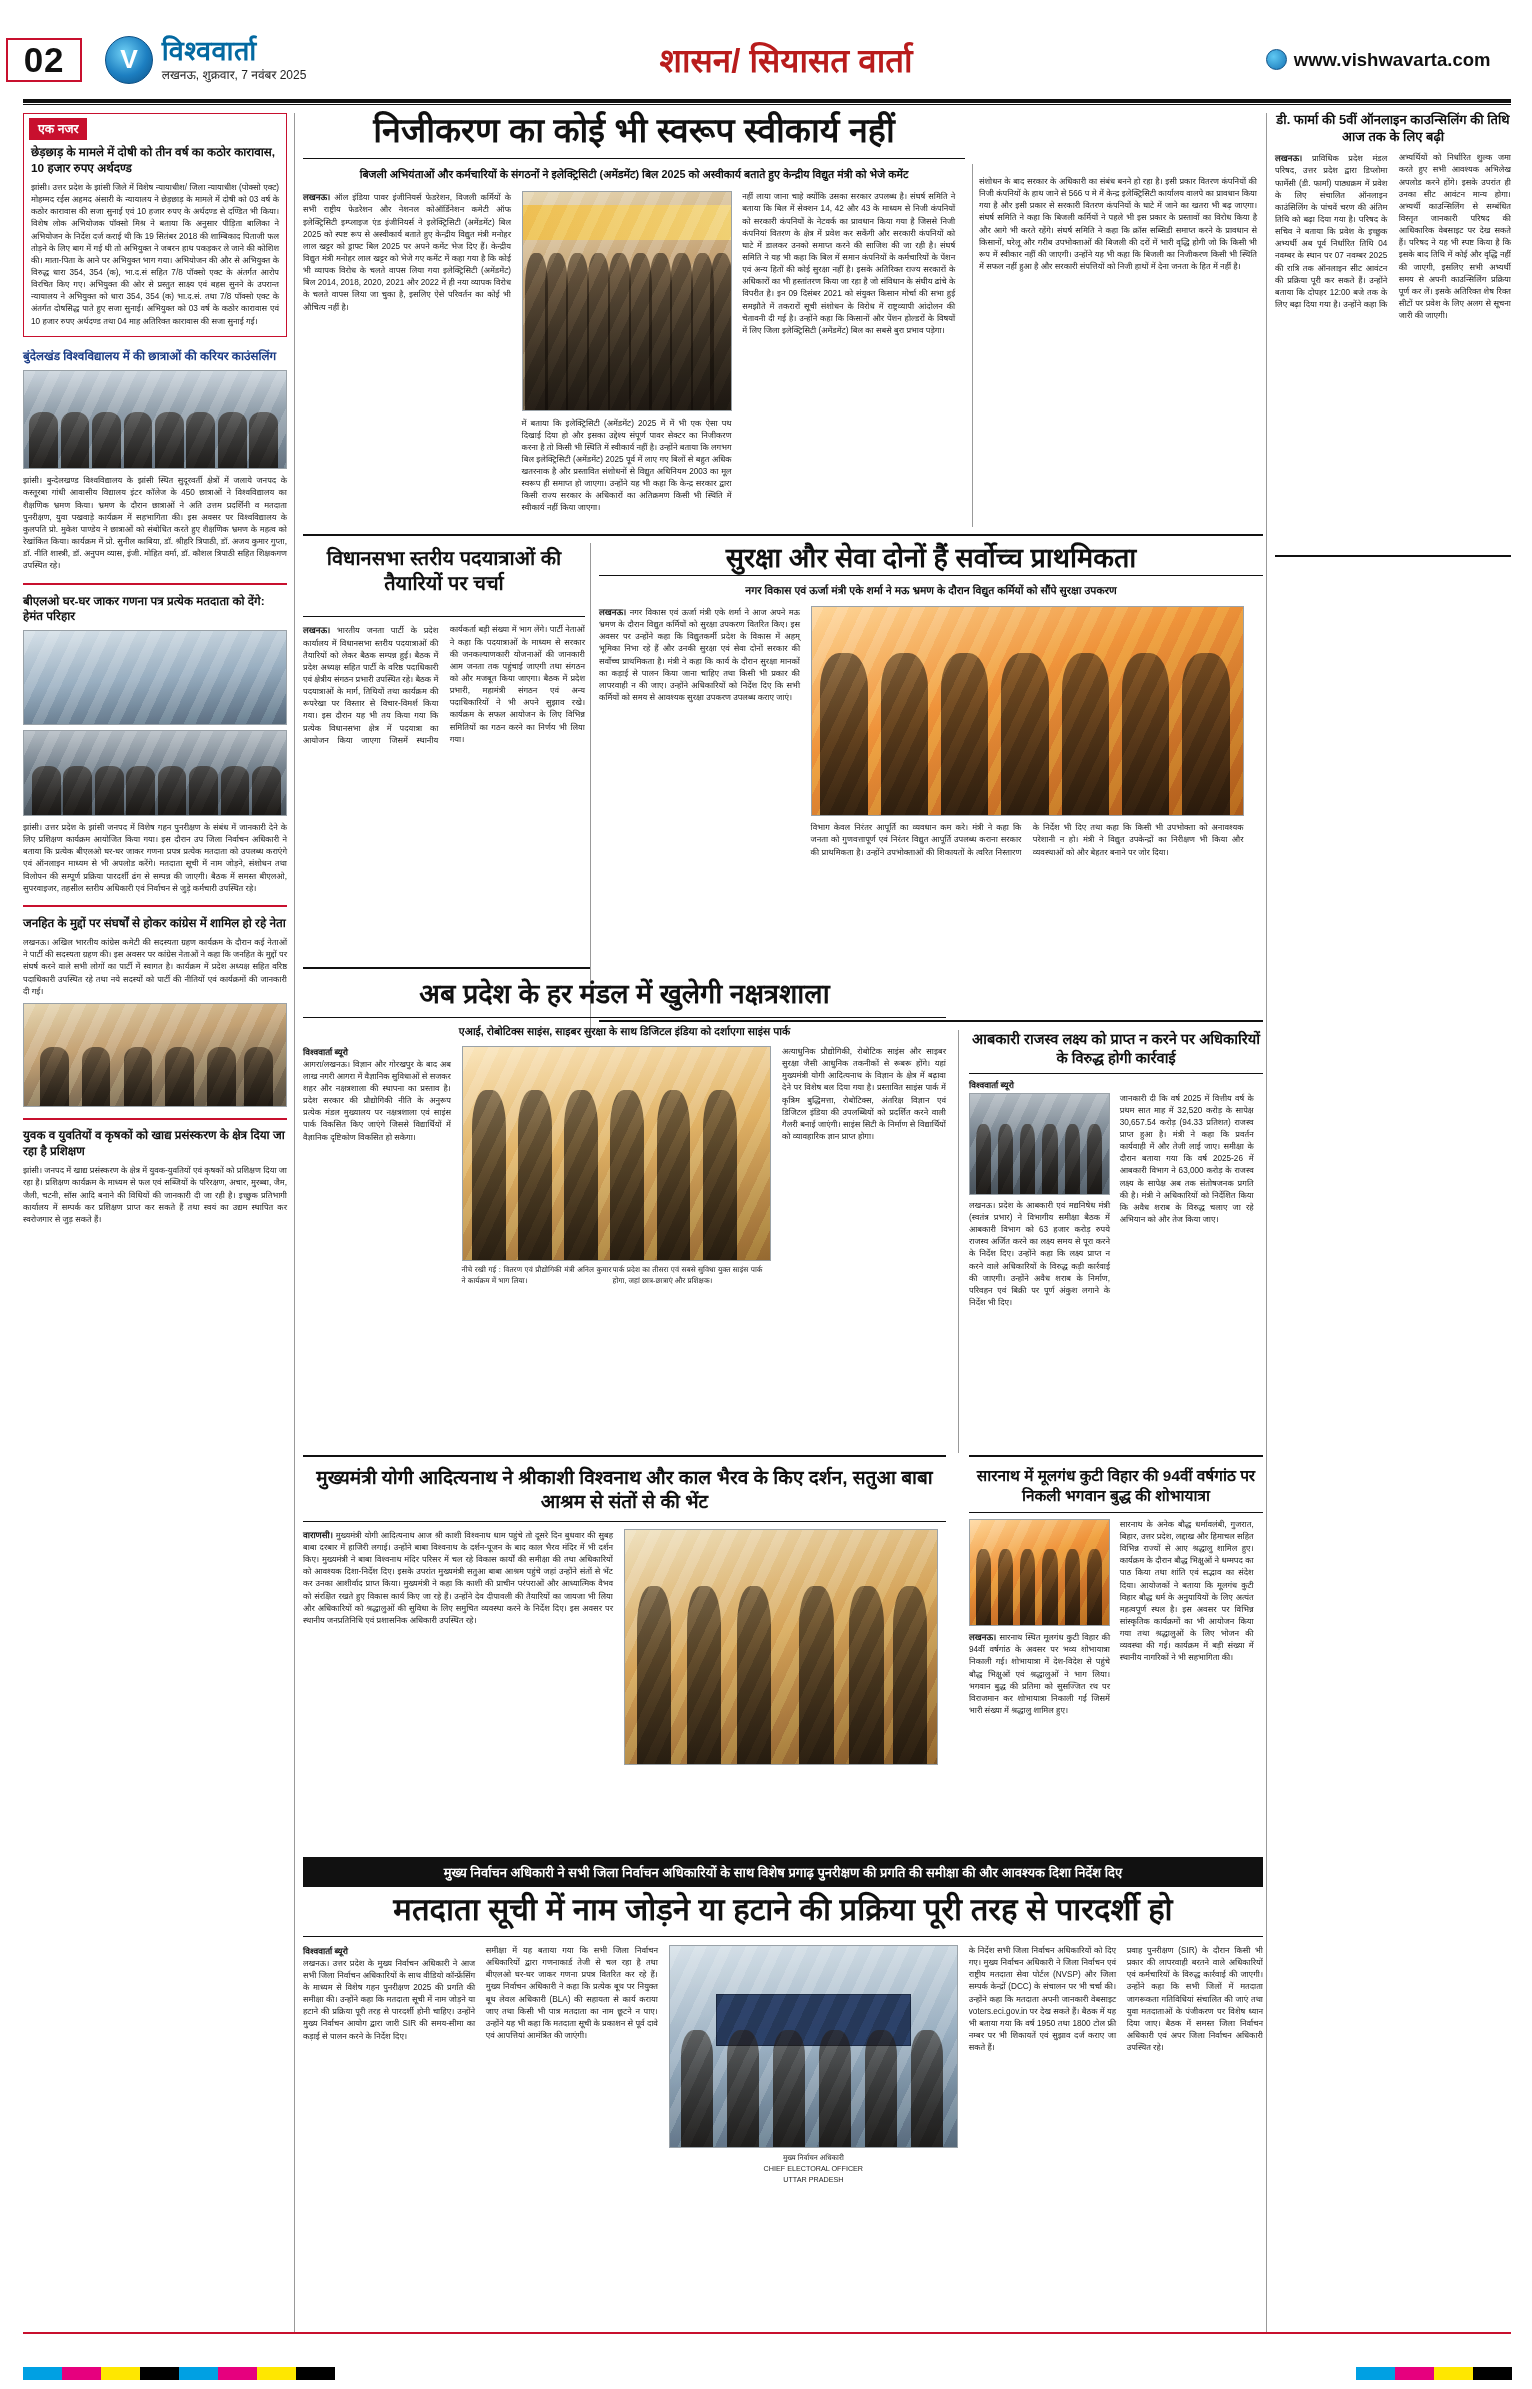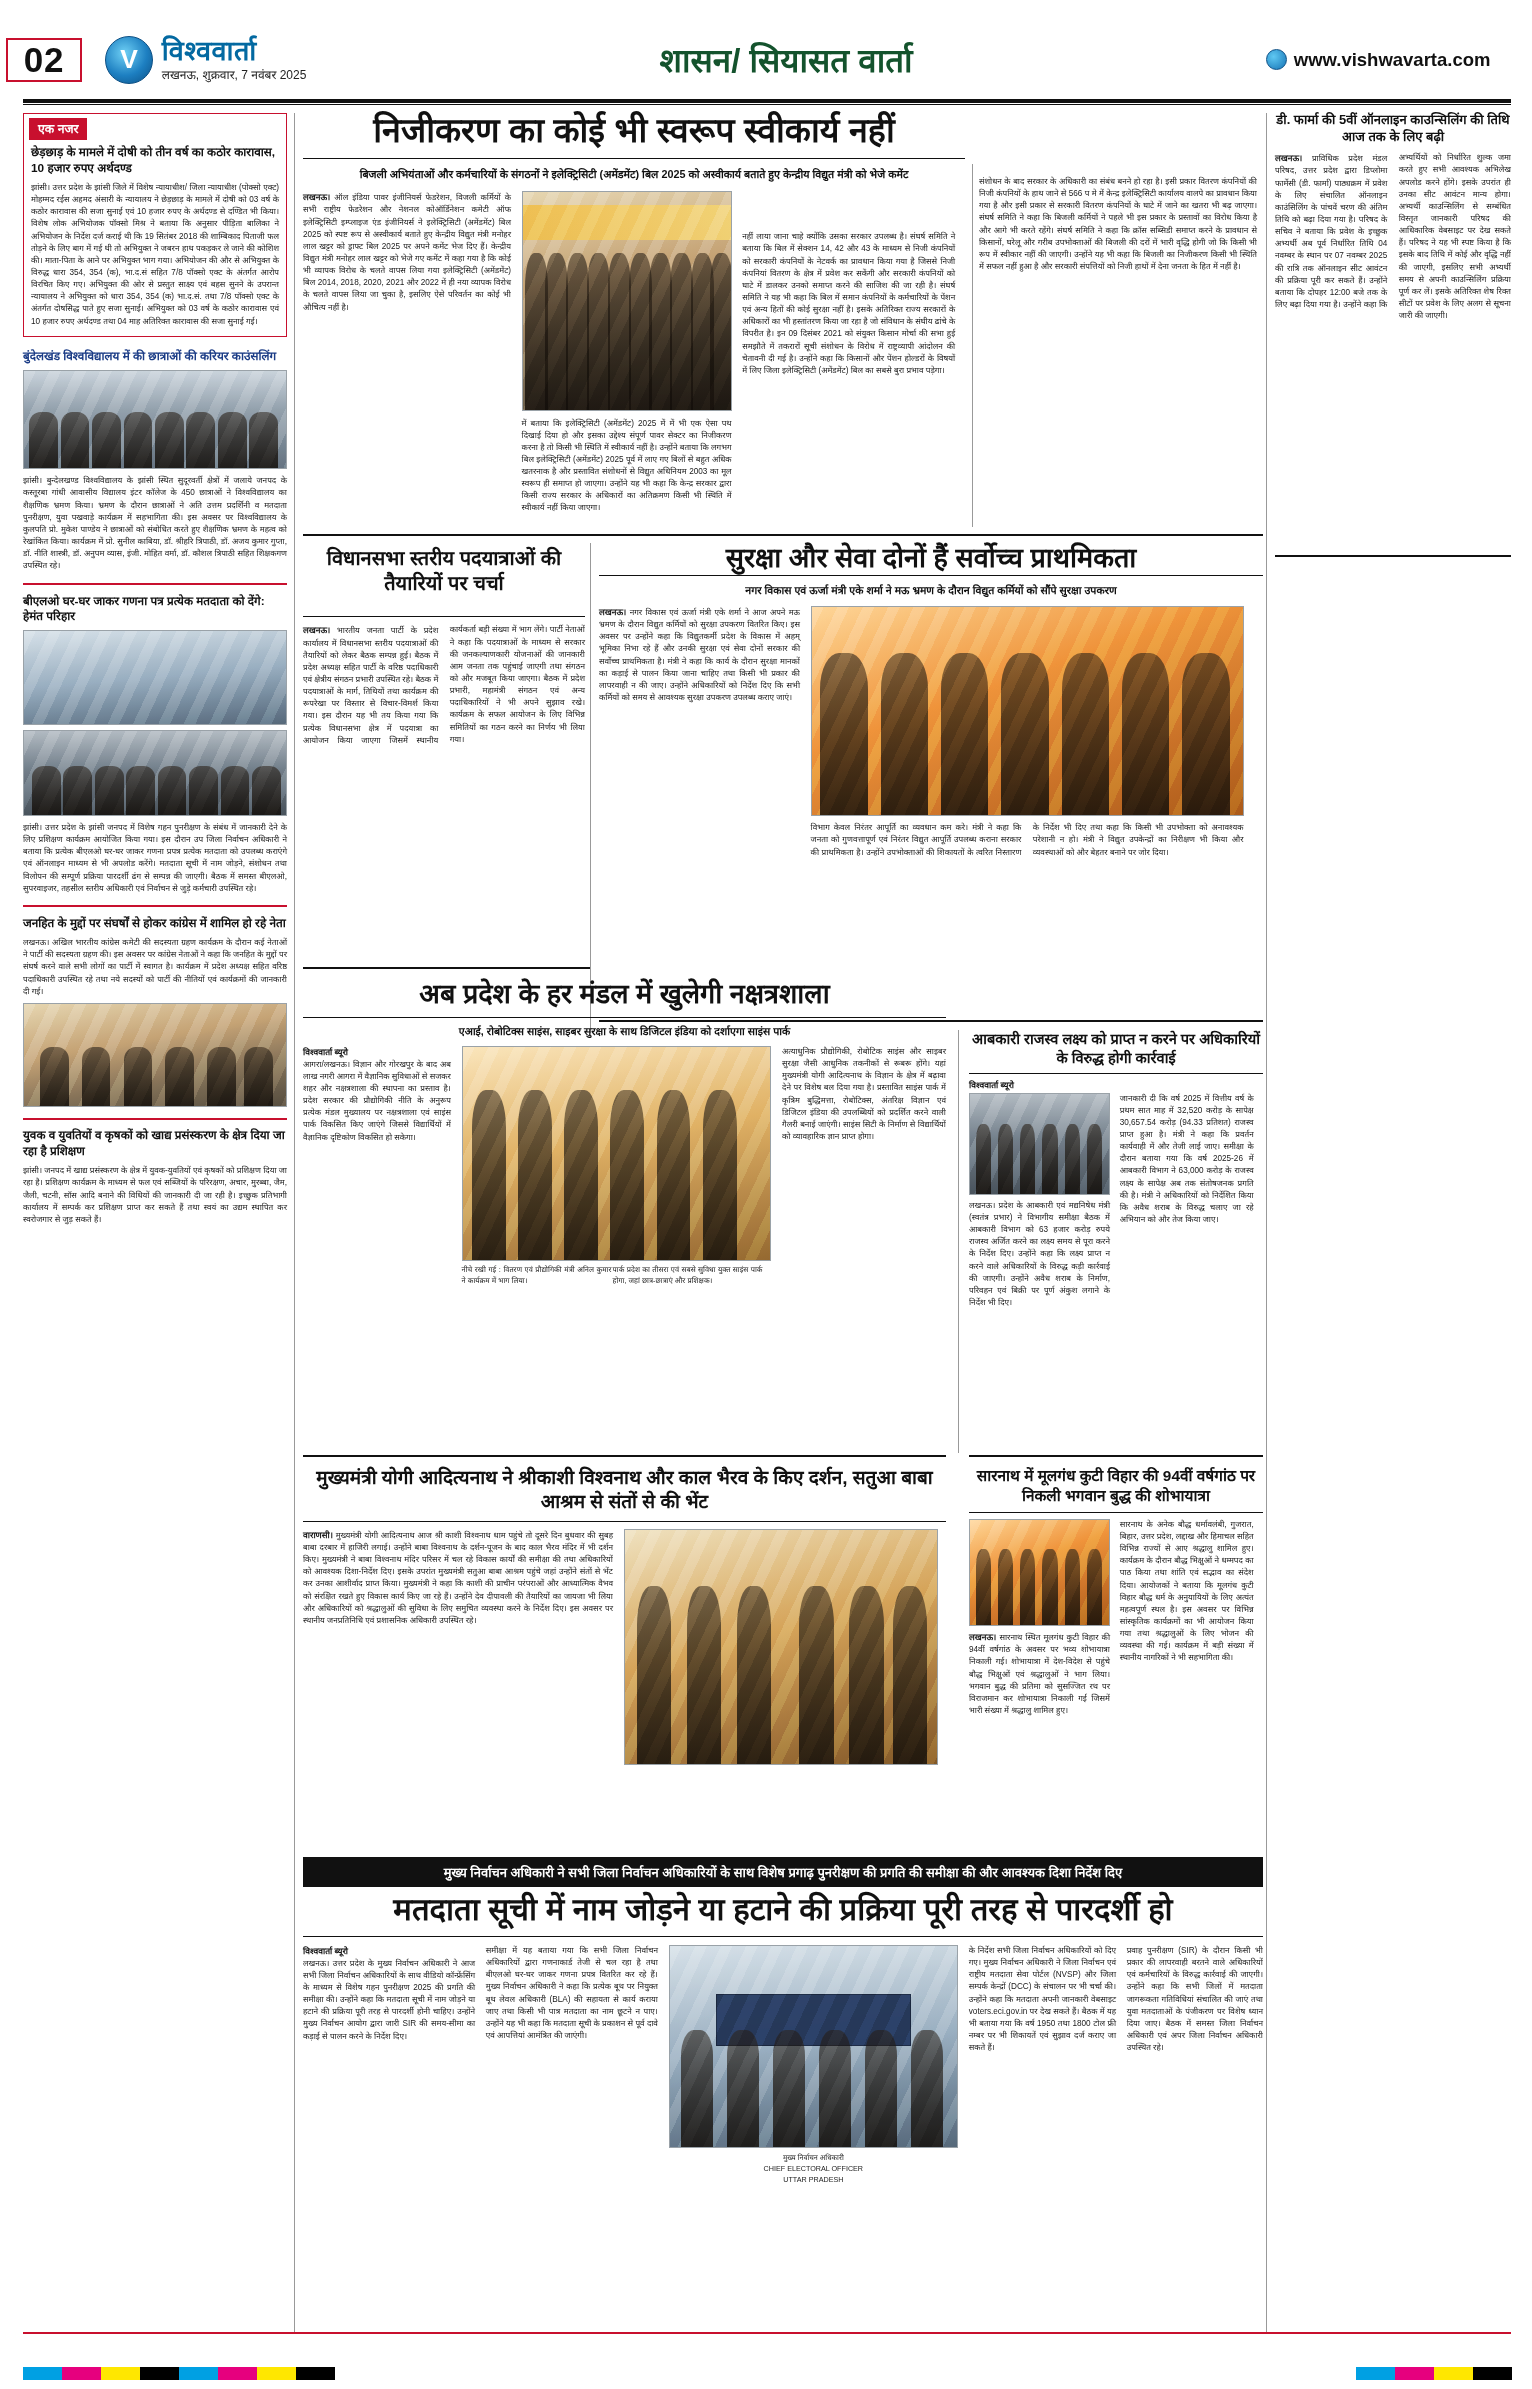--- a/index.html
+++ b/index.html
@@ -32,21 +32,21 @@
     background:radial-gradient(circle at 40% 35%, #6fd0f5 0%, #1d7fc1 55%, #0c4f84 100%);
     display:flex; align-items:center; justify-content:center;
     color:#fff; font-size:26.4px; font-weight:bold; line-height:1;
     border:1.8px solid #0c4f84;
   }
   .logo-text { line-height:1.05; }
   .logo-name { font-size:27px; font-weight:bold; color:#0369a1; letter-spacing:0.4px; }
   .logo-sub { font-size:12px; color:#222; margin-top:3.5px; }
   .masthead-title {
     flex:1; display:flex; align-items:center; justify-content:center;
-    font-size:33px; font-weight:bold; color:#14532d;
+    font-size:33px; font-weight:bold; color:#b91c1c;
   }
   .website {
     display:flex; align-items:center; gap:7px; padding-right:3.5px;
   }
   .glob {
     width:21px;height:21px;border-radius:50%;
     background:radial-gradient(circle at 35% 35%,#5fc8f2,#1573b5);
     border:0.9px solid #0b4f86;
   }
   .web-url { font-size:18.5px; font-weight:bold; color:#111; }
@@ -234,21 +234,21 @@
               <span style="left:41%"></span>
               <span style="left:51%"></span>
             <span style="left:61%"></span>
               <span style="left:71%"></span>
               <span style="left:81%"></span>
             <span style="left:90%"></span>
           </div>
         </div>
         <div class="body-text">में बताया कि इलेक्ट्रिसिटी (अमेंडमेंट) 2025 में में भी एक ऐसा पथ दिखाई दिया हो और इसका उद्देश्य संपूर्ण पावर सेक्टर का निजीकरण करना है तो किसी भी स्थिति में स्वीकार्य नहीं है। उन्होंने बताया कि लगभग बिल इलेक्ट्रिसिटी (अमेंडमेंट) 2025 पूर्व में लाए गए बिलों से बहुत अधिक खतरनाक है और प्रस्तावित संशोधनों से विद्युत अधिनियम 2003 का मूल स्वरूप ही समाप्त हो जाएगा। उन्होंने यह भी कहा कि केन्द्र सरकार द्वारा किसी राज्य सरकार के अधिकारों का अतिक्रमण किसी भी स्थिति में स्वीकार्य नहीं किया जाएगा।</div>
       </div>
-      <div style="width:213px;margin-top:40px;">
+      <div style="width:213px;">
         <div class="body-text">नहीं लाया जाना चाहे क्योंकि उसका सरकार उपलब्ध है। संघर्ष समिति ने बताया कि बिल में सेक्शन 14, 42 और 43 के माध्यम से निजी कंपनियों को सरकारी कंपनियों के नेटवर्क का प्रावधान किया गया है जिससे निजी कंपनियां वितरण के क्षेत्र में प्रवेश कर सकेंगी और सरकारी कंपनियों को घाटे में डालकर उनको समाप्त करने की साजिश की जा रही है। संघर्ष समिति ने यह भी कहा कि बिल में समान कंपनियों के कर्मचारियों के पेंशन एवं अन्य हितों की कोई सुरक्षा नहीं है। इसके अतिरिक्त राज्य सरकारों के अधिकारों का भी हस्तांतरण किया जा रहा है जो संविधान के संघीय ढांचे के विपरीत है। इन 09 दिसंबर 2021 को संयुक्त किसान मोर्चा की सभा हुई समझौते में तकरारों सूची संशोधन के विरोध में राष्ट्रव्यापी आंदोलन की चेतावनी दी गई है। उन्होंने कहा कि किसानों और पेंशन होल्डरों के विषयों में लिए जिला इलेक्ट्रिसिटी (अमेंडमेंट) बिल का सबसे बुरा प्रभाव पड़ेगा।</div>
       </div>
     </div>
   </div>
 
   <div class="body-text" style="position:absolute;left:979px;top:176px;width:278px;">संशोधन के बाद सरकार के अधिकारी का संबंध बनने हो रहा है। इसी प्रकार वितरण कंपनियों की निजी कंपनियों के हाथ जाने से 566 प मे में केन्द्र इलेक्ट्रिसिटी कार्यालय वालपे का प्रावधान किया गया है और इसी प्रकार से सरकारी वितरण कंपनियों के घाटे में जाने का खतरा भी बढ़ जाएगा। संघर्ष समिति ने कहा कि बिजली कर्मियों ने पहले भी इस प्रकार के प्रस्तावों का विरोध किया है और आगे भी करते रहेंगे। संघर्ष समिति ने कहा कि क्रॉस सब्सिडी समाप्त करने के प्रावधान से किसानों, घरेलू और गरीब उपभोक्ताओं की बिजली की दरों में भारी वृद्धि होगी जो कि किसी भी रूप में स्वीकार नहीं की जाएगी। उन्होंने यह भी कहा कि बिजली का निजीकरण किसी भी स्थिति में सफल नहीं हुआ है और सरकारी संपत्तियों को निजी हाथों में देना जनता के हित में नहीं है।</div>
 
   <div class="sep" style="left:972px; top:164px; width:0.9px; height:363px; background:#999;"></div>
   <div class="sep" style="left:1266px; top:113px; width:0.9px; height:2219px; background:#999;"></div>
 

